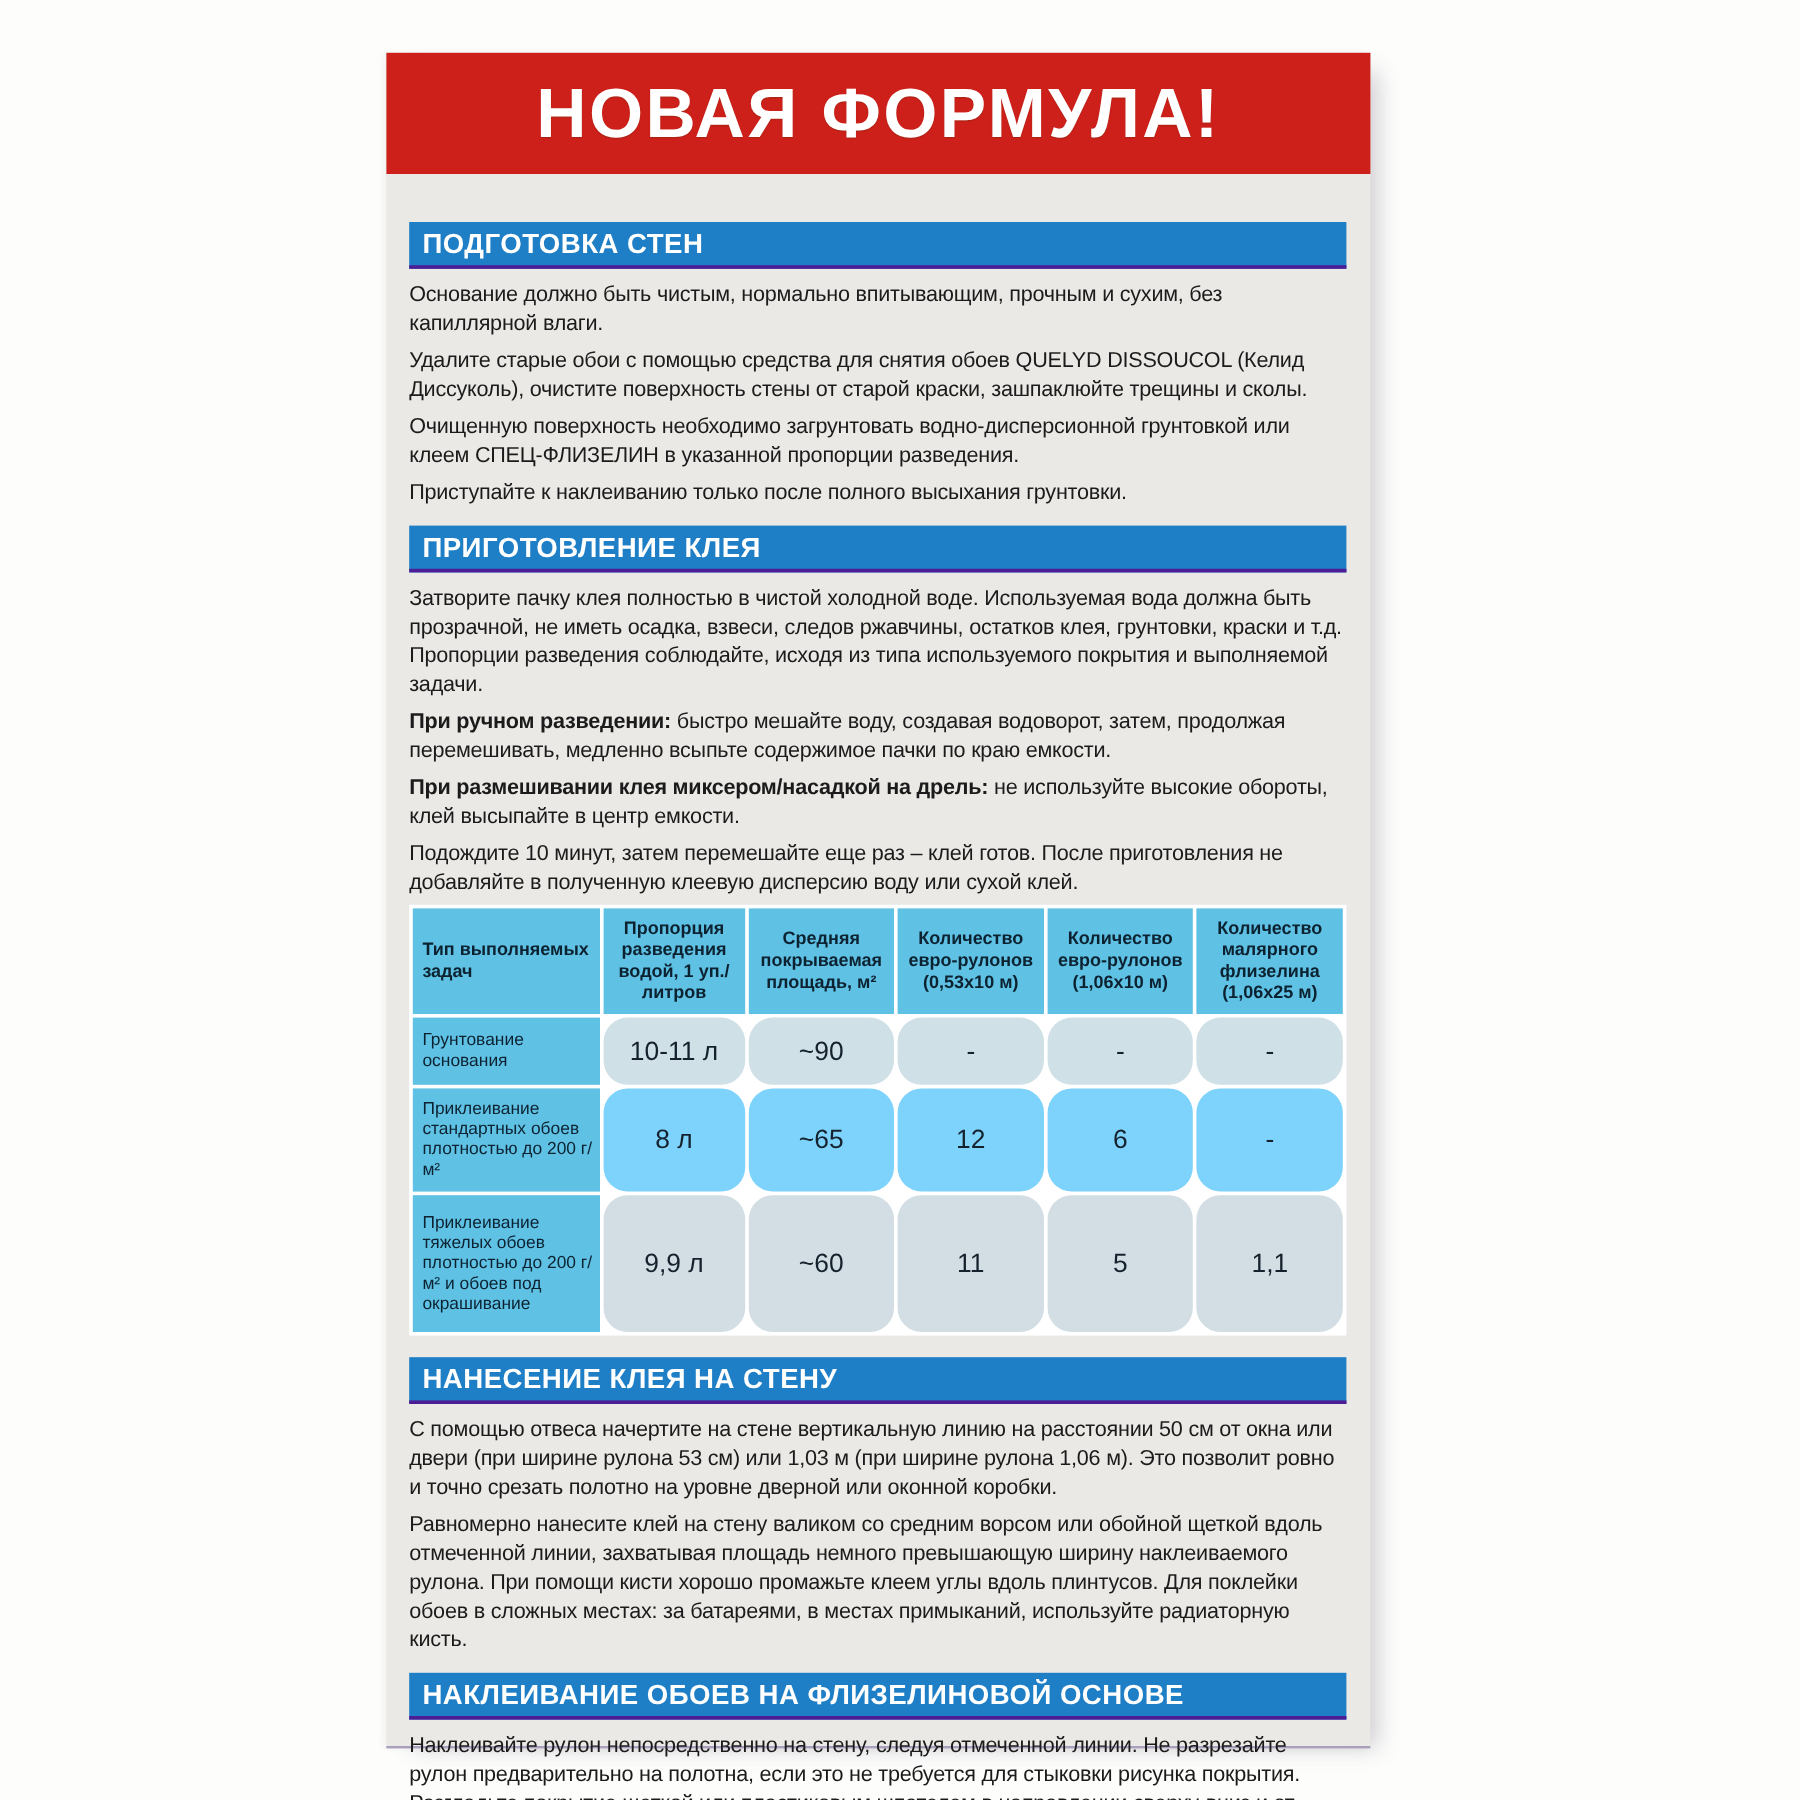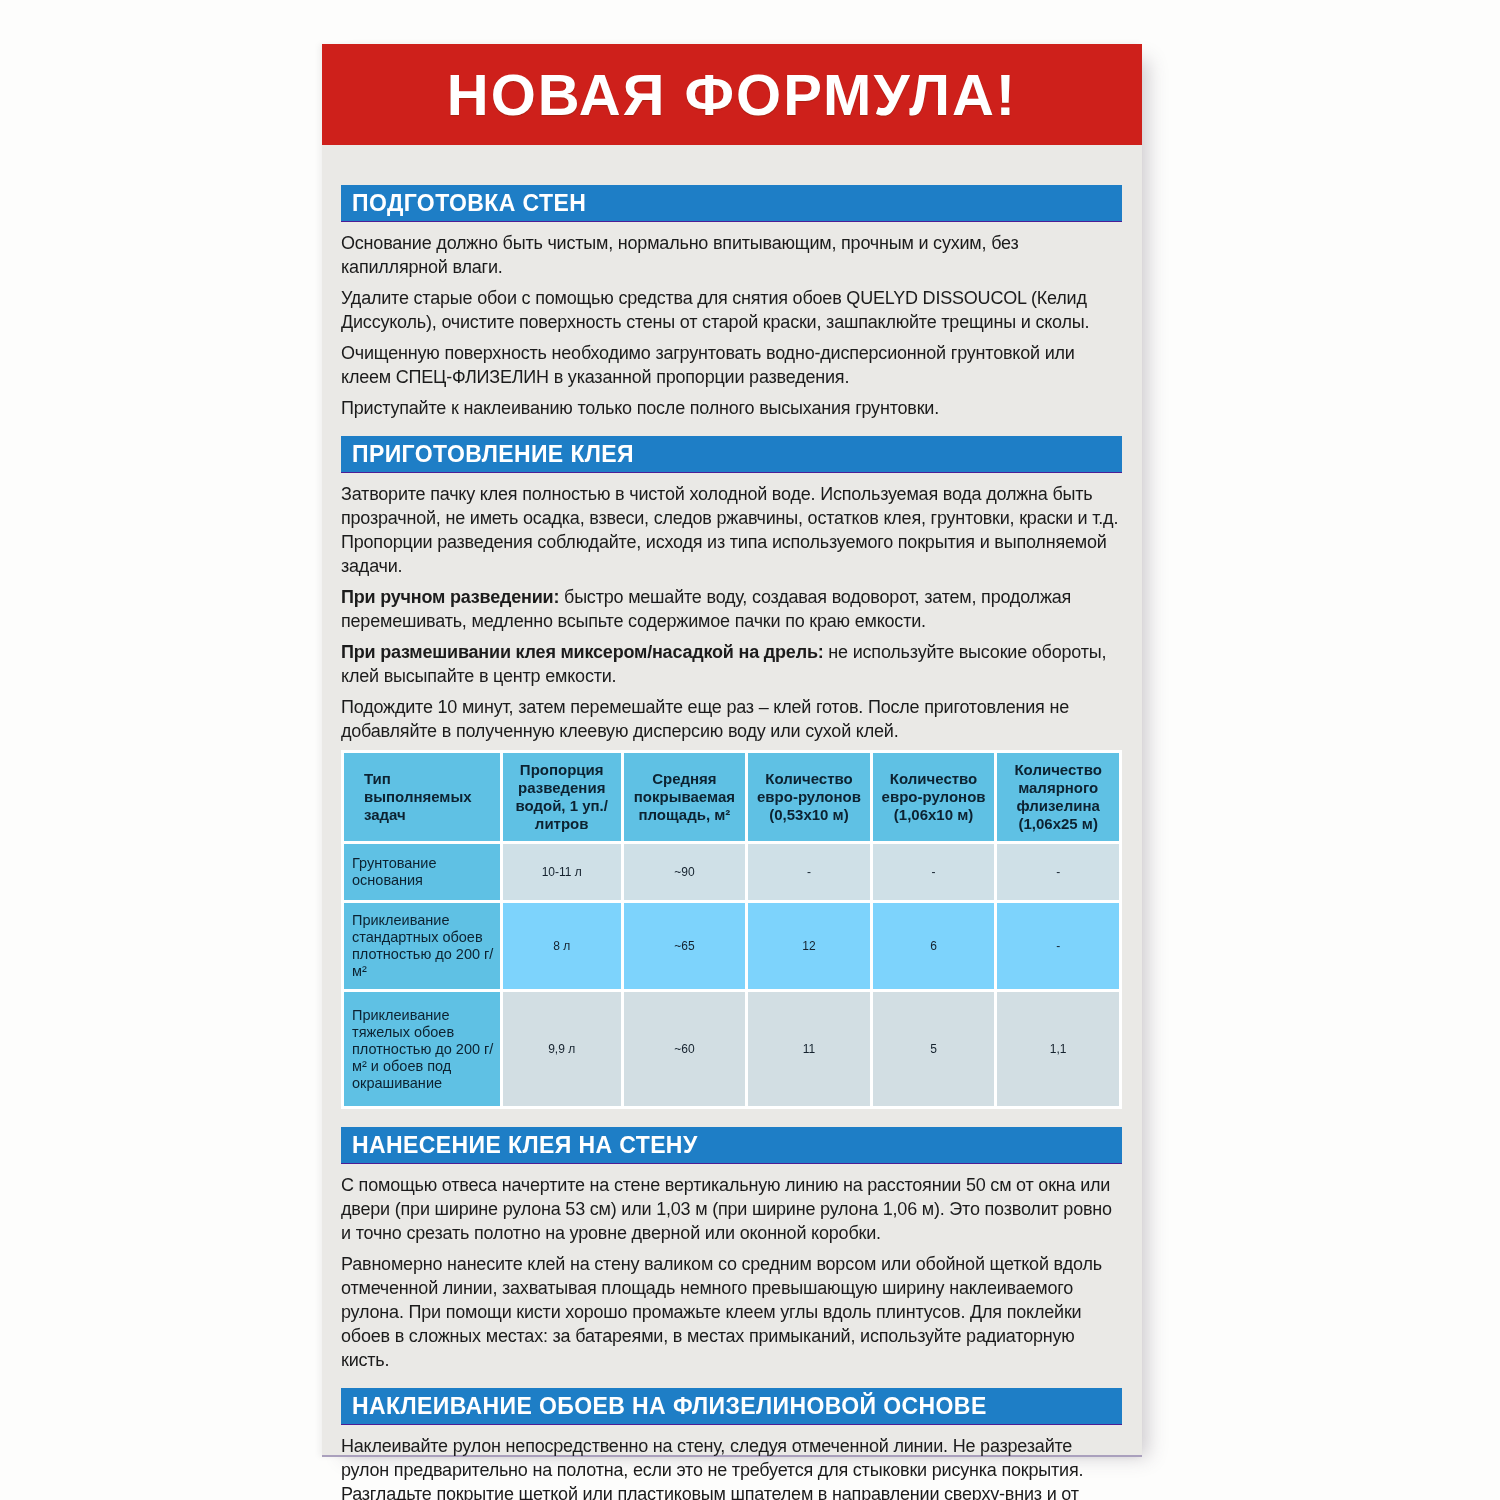--- a/index.html
+++ b/index.html
@@ -18,21 +18,21 @@
     height:101px; background:#ce201b;
     display:flex; align-items:center; justify-content:center;
   }
   .banner-text {
     color:#ffffff; font-weight:bold; font-size:58px; letter-spacing:2px;
     text-shadow:0 1px 1px rgba(90,40,0,0.35);
     white-space:nowrap;
   }
   .content { padding:40px 20px 0 19px; }
   .bar {
-    background:#1e7ec6; border-bottom:1px solid #4c1d95;
+    background:#1e7ec6; border-bottom:3px solid #4c1d95;
     color:#ffffff; font-weight:bold; font-size:23px;
     padding:5px 11px 4px; letter-spacing:0.4px;
     margin:0 0 9px 0; white-space:nowrap;
   }
   .section { margin-bottom:16px; }
   .section p {
     margin:0 0 7px 0; font-size:18px; line-height:24px;
     color:#1b1b1b; letter-spacing:-0.2px;
   }
   .prewrap { white-space:pre-wrap; }
@@ -40,26 +40,26 @@
 
   table.glue-table {
     width:100%; border-collapse:separate; border-spacing:3px;
     background:#ffffff; margin:4px 0 18px 0;
   }
   .glue-table th, .glue-table td { vertical-align:middle; }
   .th {
     background:#5fc1e4; color:#0c2231; font-size:15px; font-weight:bold;
     text-align:center; padding:8px 4px; line-height:18px; height:70px;
   }
-  .th-first { text-align:left; padding-left:20px; }
+  .th-first { text-align:left; padding-left:8px; }
   .row-label {
     background:#5fc1e4; color:#0c2231; font-size:14.5px; font-weight:normal;
     line-height:17px; padding:6px 4px 6px 8px; text-align:left;
   }
-  .val { font-size:12px; color:#15222e; text-align:center; font-weight:normal; }
+  .val { font-size:22px; color:#15222e; text-align:center; font-weight:normal;border-radius:20px; }
   tr.r0 td.val { background:#cfe0e7; } tr.r0 { height:56px; }
   tr.r1 td.val { background:#7dd3fc; } tr.r1 { height:86px; }
   tr.r2 td.val { background:#d2dee3; } tr.r2 { height:114px; }
 </style>
 </head>
 <body>
 
 <div class="page">
   <div class="card">
 

